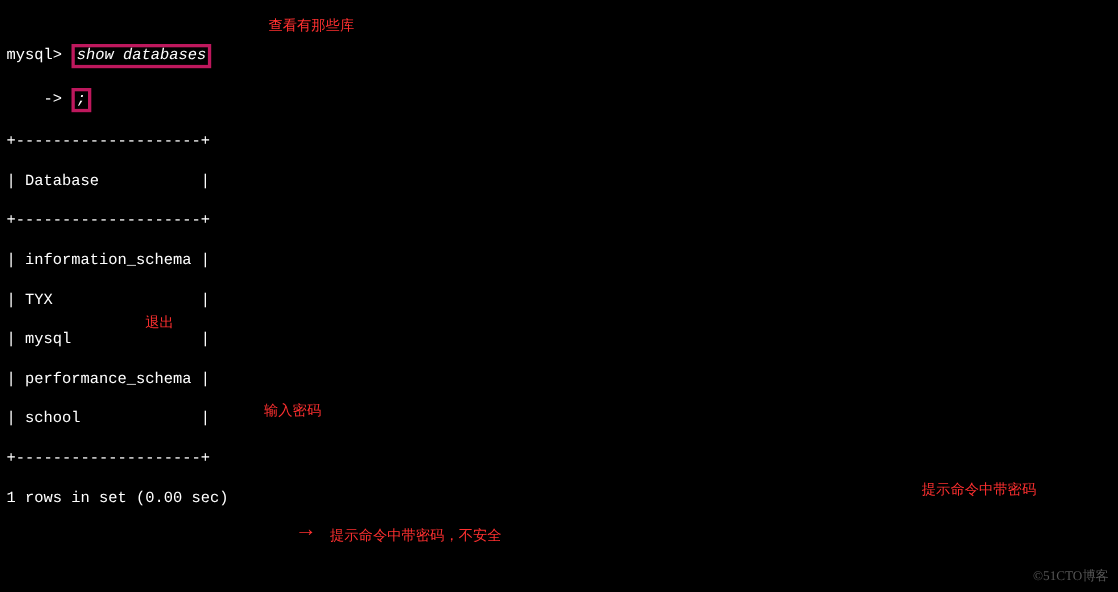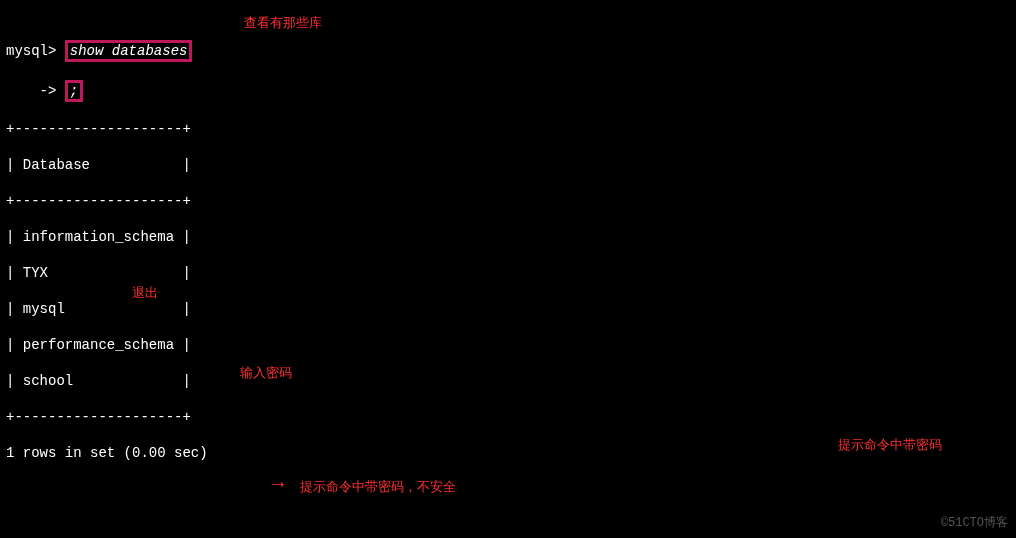--- a/index.html
+++ b/index.html
@@ -1,21 +1,21 @@
 <!DOCTYPE html>
 <html><head>
 <meta charset="utf-8">
 <style>
   html,body{margin:0;padding:0;background:#000;color:#fff;font-family:"Consolas","Courier New",monospace;font-size:14px;line-height:18px;}
   .terminal{position:relative;width:1016px;height:538px;padding:4px 6px;box-sizing:border-box;white-space:pre;}
   .w{color:#ffffff;}
   .box{border:3px solid #be185d;padding:0 2px;display:inline-block;line-height:16px;font-style:italic;}
   .annot{position:absolute;color:#ff3030;font-family:"Microsoft YaHei","SimSun",sans-serif;font-size:13px;}
   .arrow{position:absolute;color:#ff3030;font-size:20px;}
-  .wm{position:absolute;right:8px;bottom:6px;color:#555;font-size:12px;font-family:Liberation Mono, monospace;}
+  .wm{position:absolute;right:8px;bottom:6px;color:#555;font-size:12px;font-family:Liberation Serif, serif;}
   .line{display:block;}
 </style>
 </head>
 <body>
 
 <div class="terminal">
 
 <span class="line"><span class="w">mysql&gt; </span><span class="box"><span class="w">show databases</span></span></span>
 <span class="line"><span class="w">    -&gt; </span><span class="box"><span class="w">;</span></span></span>
 <span class="line w">+--------------------+</span>

